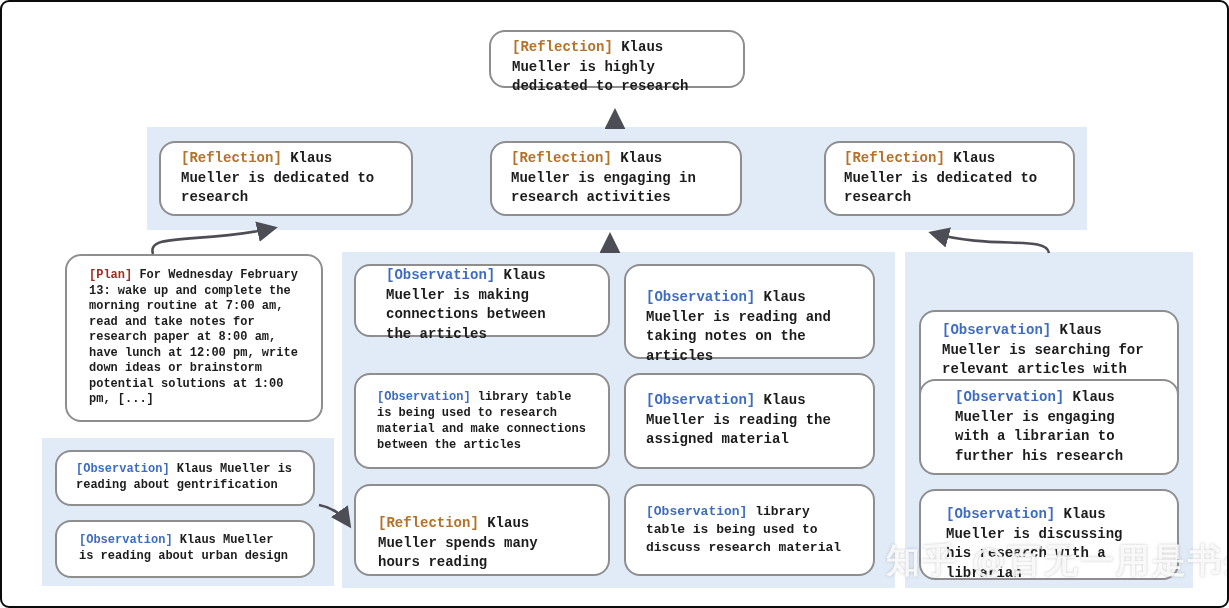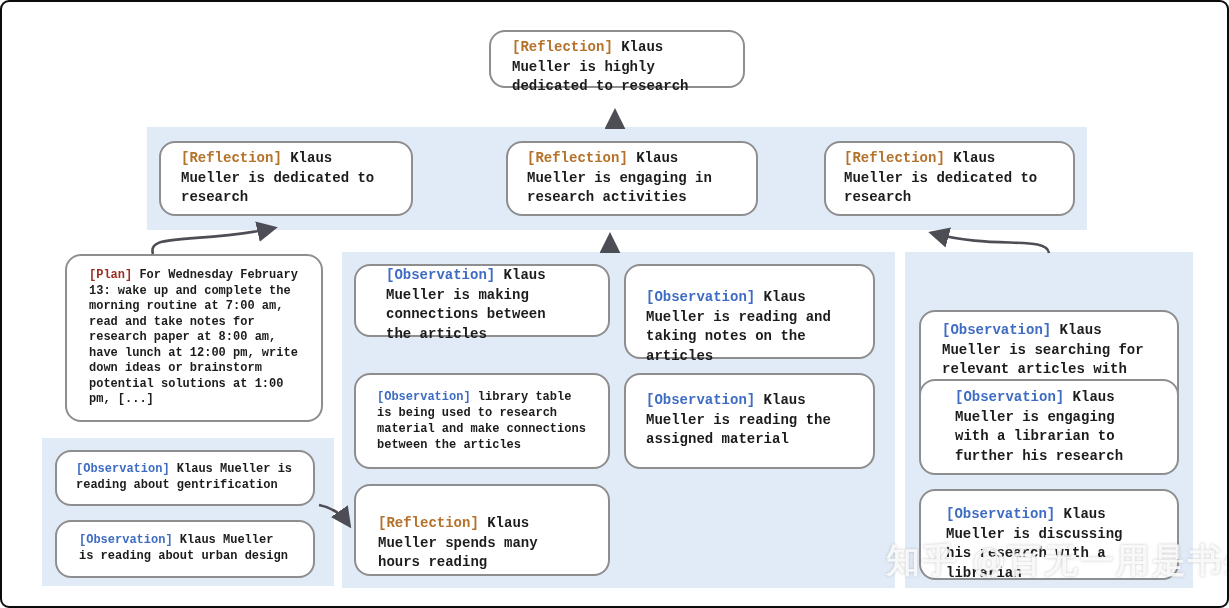--- a/index.html
+++ b/index.html
@@ -25,21 +25,21 @@
   .fs12p { font-size:12px; line-height:15.5px; }
   .fs12 { font-size:12px; line-height:16px; }
 
   .tag { margin-right:0.6em; }
   .tag-reflection  { color:var(--tag-reflection,#b5722b); }
   .tag-plan        { color:var(--tag-plan,#992e23); }
   .tag-observation { color:var(--tag-observation,#3d6cc2); }
 
   .n-root      { left:487px; top:28px;  width:256px; height:58px;  padding:6px 21px; }
   .n-l2-left   { left:157px; top:139px; width:254px; height:75px;  padding:6px 20px; }
-  .n-l2-mid    { left:488px; top:139px; width:252px; height:75px;  padding:6px 19px;margin-left:16px; }
+  .n-l2-mid    { left:488px; top:139px; width:252px; height:75px;  padding:6px 19px; }
   .n-l2-right  { left:822px; top:139px; width:251px; height:75px;  padding:6px 18px; }
   .n-plan      { left:63px;  top:252px; width:258px; height:168px; padding:12px 22px; }
   .n-lobs1     { left:53px;  top:448px; width:260px; height:56px;  padding:9px 19px; }
   .n-lobs2     { left:53px;  top:518px; width:260px; height:58px;  padding:10px 22px; }
   .n-mobs1     { left:352px; top:262px; width:256px; height:73px;  padding:0 30px; }
   .n-mobs2     { left:352px; top:371px; width:256px; height:96px;  padding:14px 21px; line-height:16px; }
   .n-mrefl     { left:352px; top:482px; width:256px; height:92px;  padding:28px 22px; }
   .n-m2obs1    { left:622px; top:262px; width:251px; height:95px;  padding:22px 20px; }
   .n-m2obs2    { left:622px; top:371px; width:251px; height:96px;  padding:16px 20px; }
   .n-m2obs3    { left:622px; top:482px; width:251px; height:92px;  padding:17px 20px; }
@@ -122,20 +122,23 @@
   </div>
 
   <div class="node fs14 n-m2obs1">
     <span class="tag tag-observation">[Observation]</span><span>Klaus Mueller is reading and taking notes on the articles</span>
   </div>
 
   <div class="node fs14 n-m2obs2">
     <span class="tag tag-observation">[Observation]</span><span>Klaus Mueller is reading the assigned material</span>
   </div>
 
+  <div class="node fs13 n-m2obs3">
+    <span class="tag tag-observation">[Observation]</span><span>library table is being used to discuss research material</span>
+  </div>
 
   <div class="node fs14 n-robs1">
     <span class="tag tag-observation">[Observation]</span><span>Klaus Mueller is searching for relevant articles with the help of a librarian</span>
   </div>
 
   <div class="node fs14 n-robs2">
     <span class="tag tag-observation">[Observation]</span><span>Klaus Mueller is engaging with a librarian to further his research</span>
   </div>
 
   <div class="node fs14 n-robs3">

